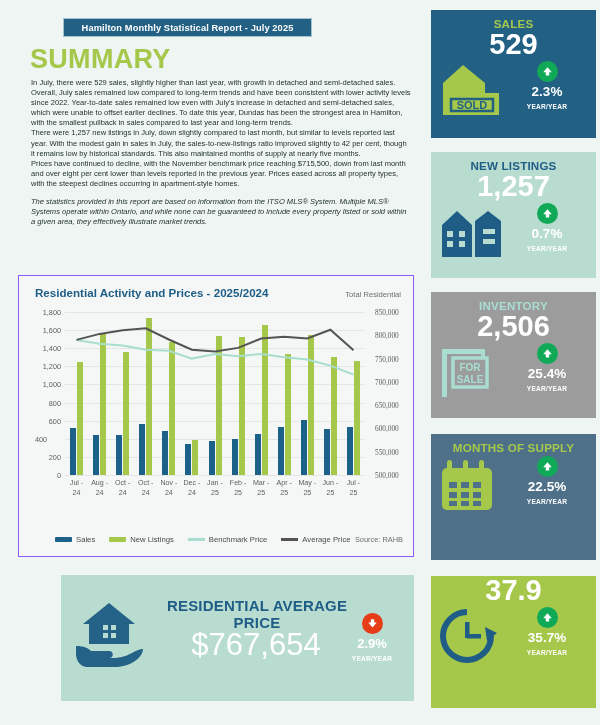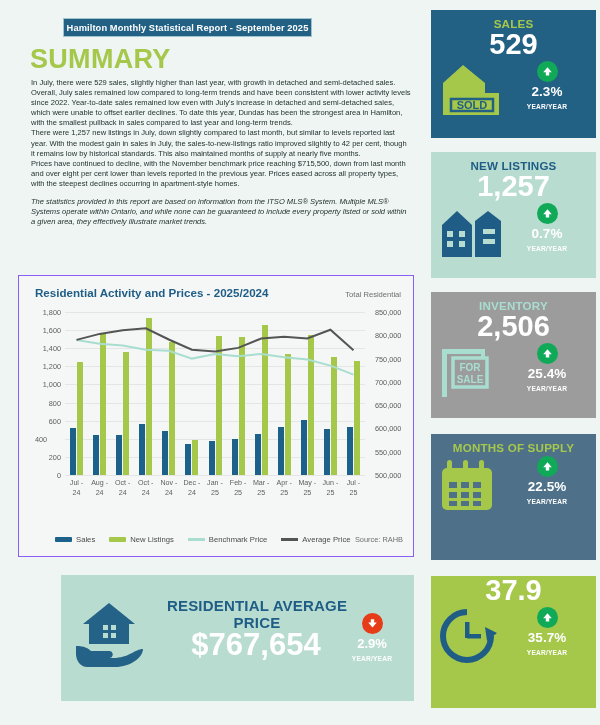--- a/index.html
+++ b/index.html
@@ -96,21 +96,21 @@
     position: absolute; left: 0; width: 100%;
     height: 1px; background: #e3e6e5;
   }
   .axis-left, .axis-right {
     position: absolute;
     font-size: 7.3px;
     color: #5d5d5d;
     white-space: nowrap;
   }
   .axis-left { text-align: right; }
-  .axis-right { text-align: right; }
+  .axis-right { text-align: right; font-family: Liberation Serif, serif; }
 
   .bars {
     position: absolute; left: 0; top: 0;
     width: 100%; height: 100%;
     display: flex;
     justify-content: space-around;
     align-items: flex-end;
   }
   .bar-group {
     display: flex;
@@ -242,39 +242,39 @@
     font-weight: bold;
     letter-spacing: .2px;
   }
   .avgprice-value {
     position: absolute;
     left: 92px; top: 52px;
     width: 206px;
     text-align: center;
     color: #ffffff;
     font-size: 31px;
-    font-weight: bold;
+    font-weight: normal;
   }
   .avgprice-delta {
     position: absolute;
     right: 10px; top: 38px;
     width: 64px;
     text-align: center;
   }
   .avgprice-delta .kpi-pct { font-size: 13px; }
 </style>
 </head>
 <body>
 
 <div class="page">
 
   <div class="left-col">
 
     <div class="title-bar">
-      <span>Hamilton Monthly Statistical Report - September 2025</span>
+      <span>Hamilton Monthly Statistical Report - July 2025</span>
     </div>
 
     <div class="summary-heading">SUMMARY</div>
 
     <div class="summary-body">
       <p>In July, there were 529 sales, slightly higher than last year, with growth in detached and semi-detached sales. Overall, July sales remained low compared to long-term trends and have been consistent with lower activity levels since 2022. Year-to-date sales remained low even with July's increase in detached and semi-detached sales, which were unable to offset earlier declines. To date this year, Dundas has been the strongest area in Hamilton, with the smallest pullback in sales compared to last year and long-term trends.</p>
       <p>There were 1,257 new listings in July, down slightly compared to last month, but similar to levels reported last year. With the modest gain in sales in July, the sales-to-new-listings ratio improved slightly to 42 per cent, though it remains low by historical standards. This also maintained months of supply at nearly five months.</p>
       <p>Prices have continued to decline, with the November benchmark price reaching $715,500, down from last month and over eight per cent lower than levels reported in the previous year. Prices eased across all property types, with the steepest declines occurring in apartment-style homes.</p>
       <p class="spaced">The statistics provided in this report are based on information from the ITSO MLS® System. Multiple MLS® Systems operate within Ontario, and while none can be guaranteed to include every property listed or sold within a given area, they effectively illustrate market trends.</p>
     </div>

